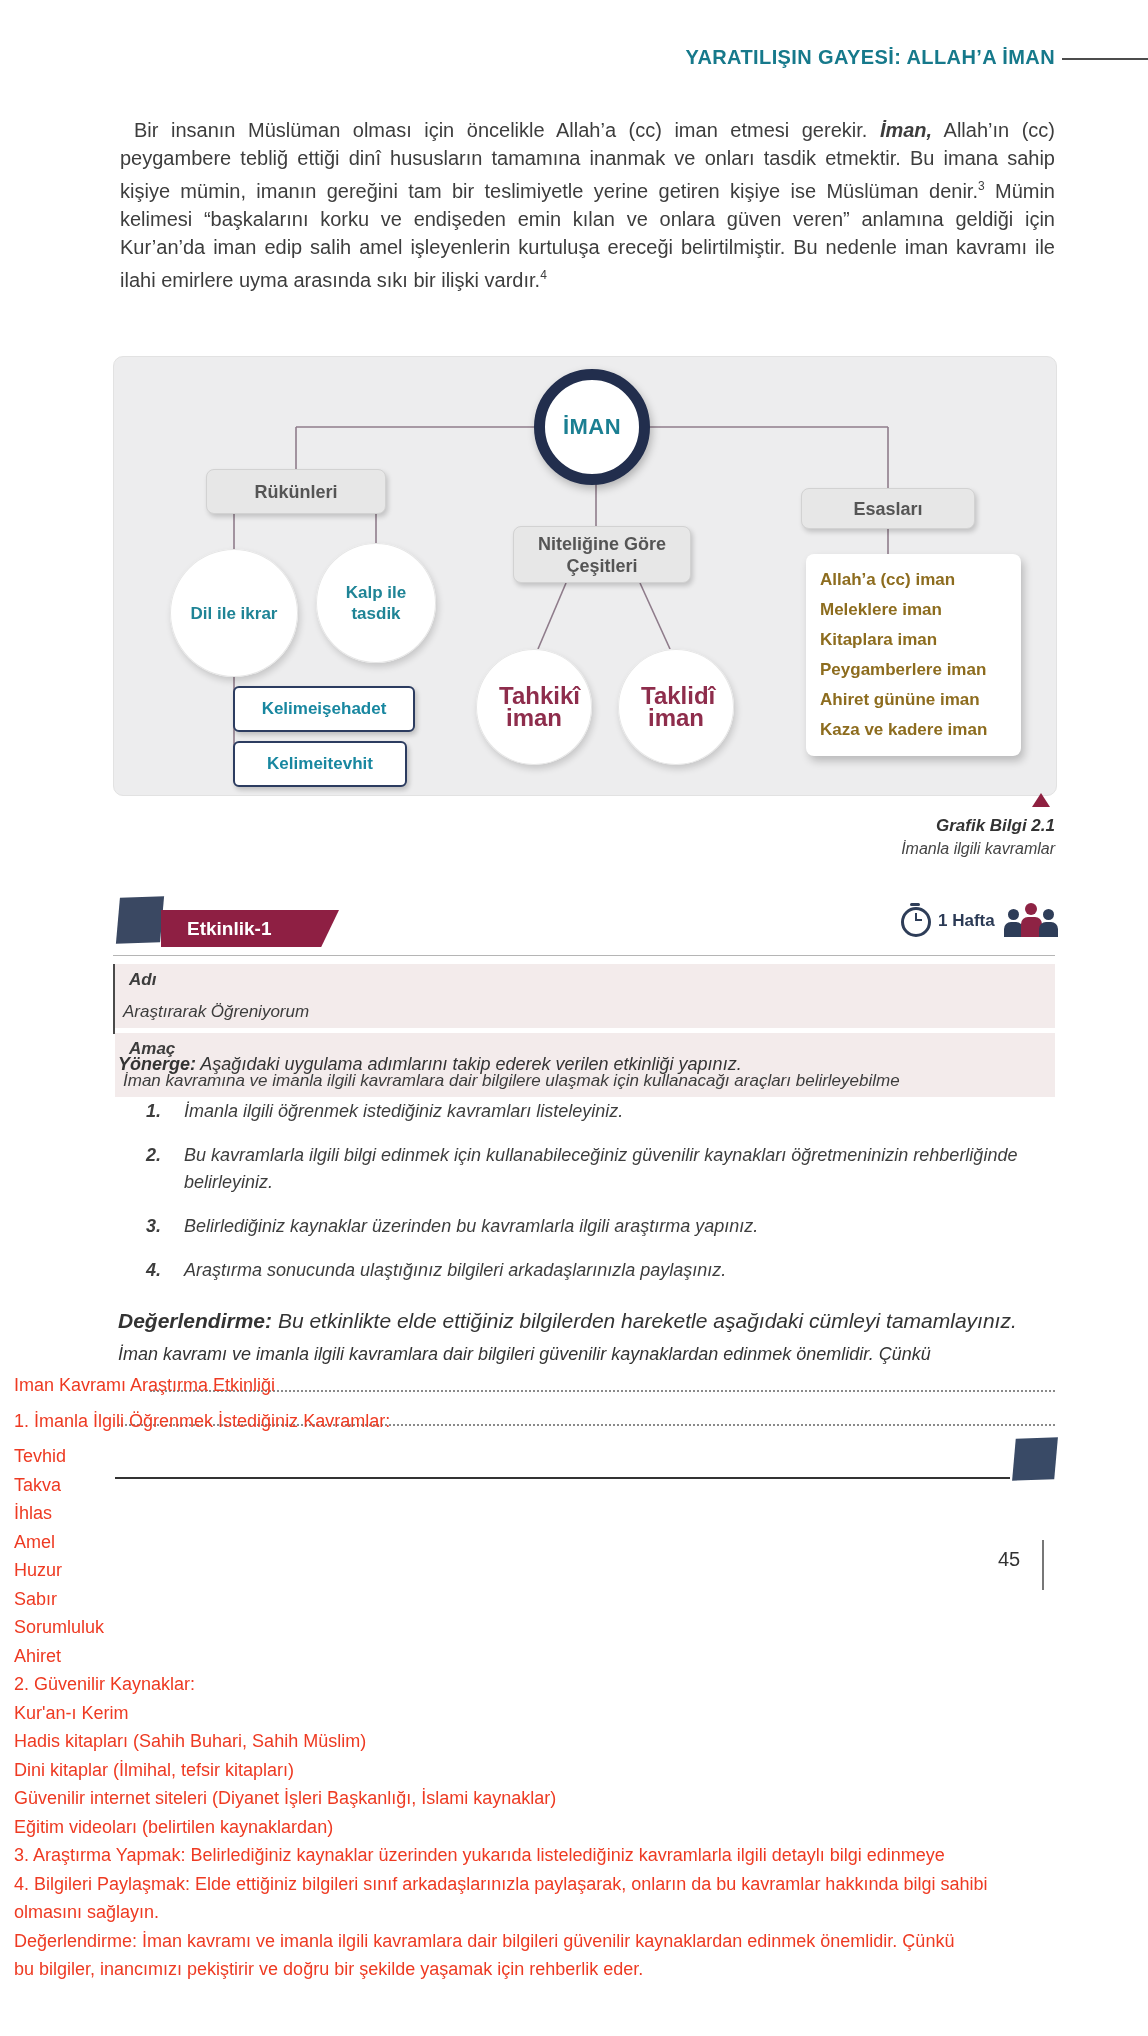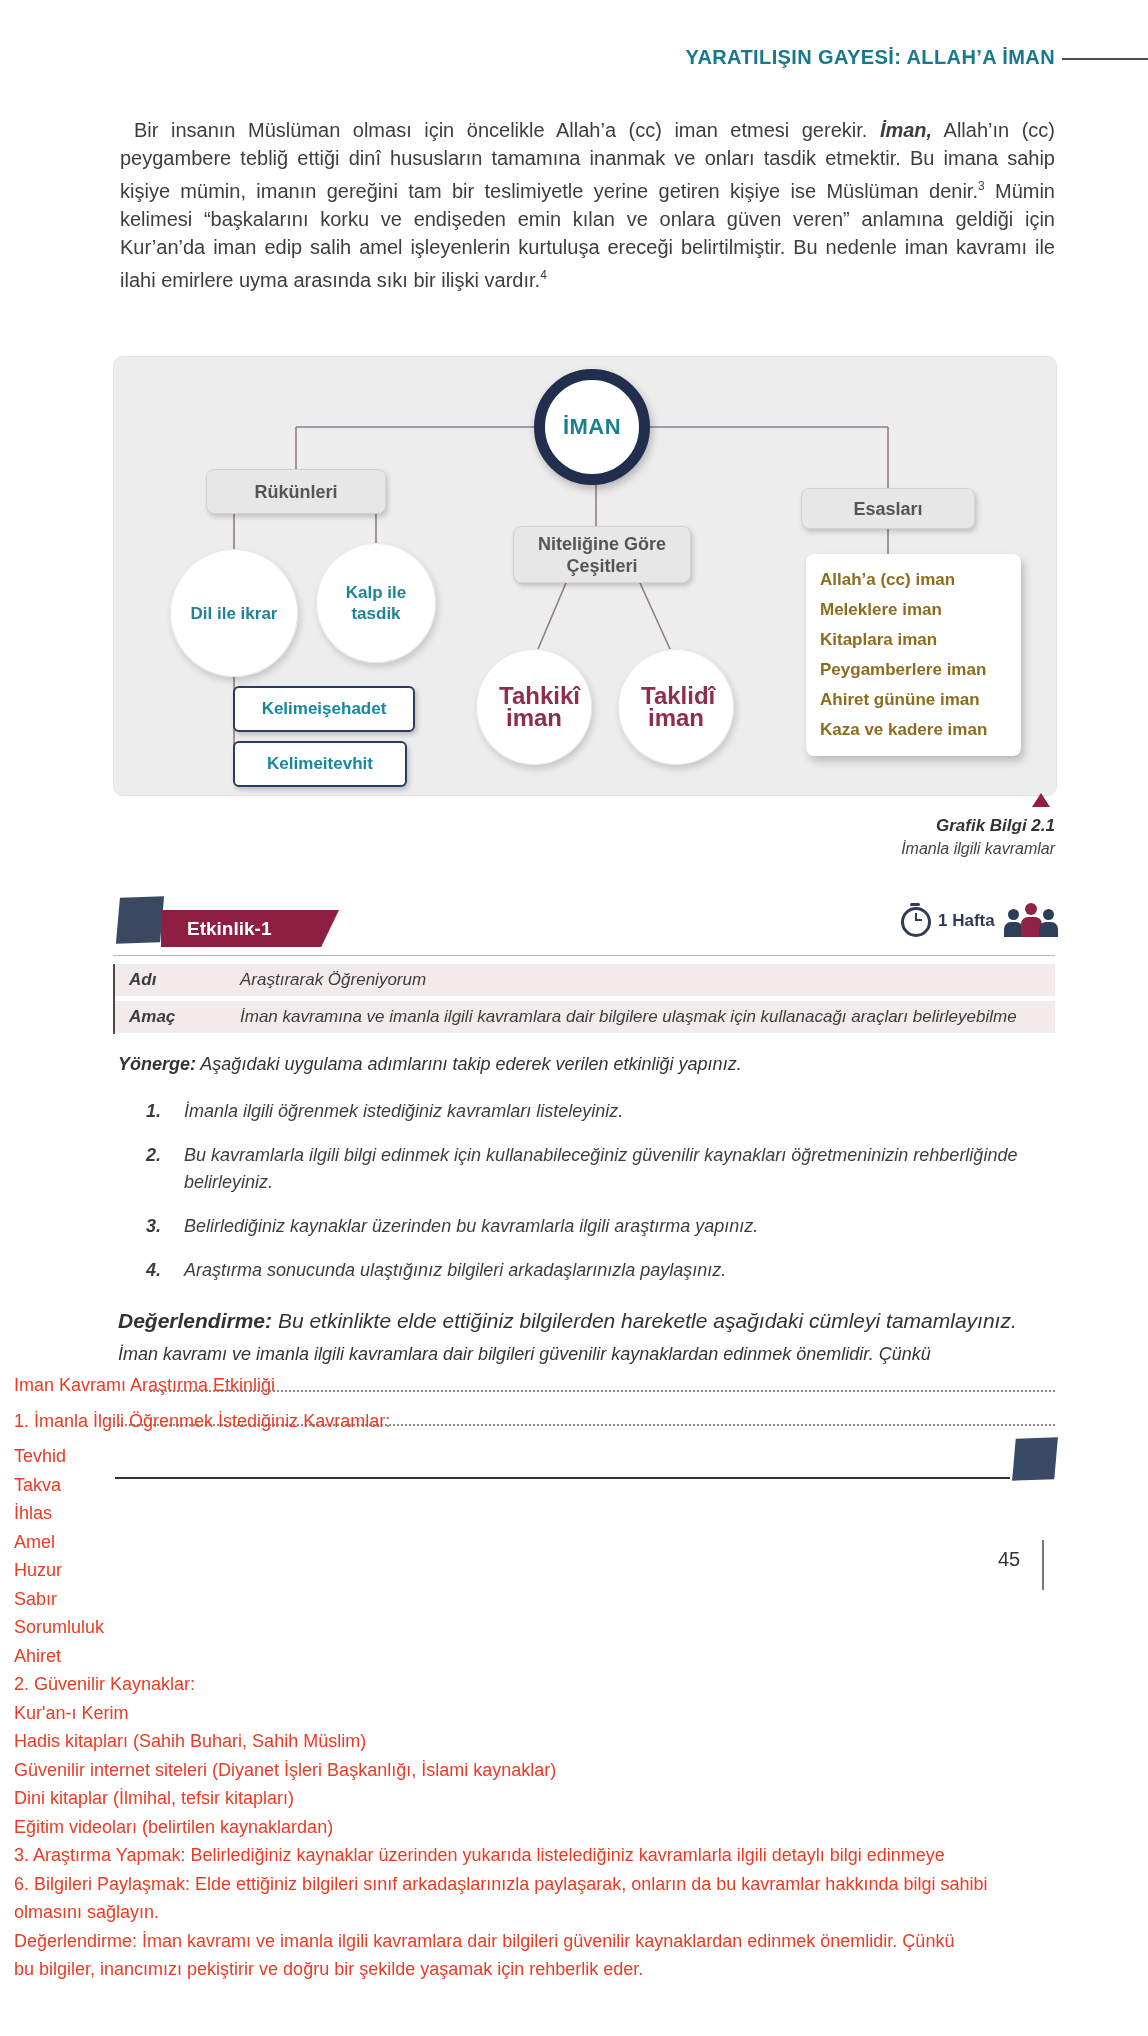--- a/index.html
+++ b/index.html
@@ -47,21 +47,21 @@
   .clock .hand-h{position:absolute;left:15px;top:16px;width:7px;height:2px;background:#2e3d58;}
   .duration{left:938px;top:911px;font-size:17px;font-weight:bold;color:#2b3a55;}
   .people{left:1004px;top:901px;width:54px;height:40px;}
   .people .head{position:absolute;width:11px;height:11px;border-radius:50%;background:#2e3d58;}
   .people .body{position:absolute;background:#2e3d58;border-radius:7px 7px 0 0;}
   .people .mid{background:#8e2344;}
 
   
   .table-vline{left:113px;top:964px;width:2px;height:70px;background:#4a4a4a;}
   .acttable{left:115px;top:964px;width:940px;}
-  .trow{display:flex;background:#f3ebeb;margin-bottom:5px;}
+  .trow{display:flex;background:#f3ebeb;margin-bottom:5px;flex-direction:column;}
   .trow .tlabel{width:95px;padding:6px 8px 6px 14px;font-style:italic;font-weight:bold;font-size:17px;color:#3c3c3c;flex:none;}
   .trow .tvalue{flex:1;padding:6px 8px;font-style:italic;font-size:17px;color:#3c3c3c;}
 
   
   .yonerge{left:118px;top:1054px;width:937px;font-size:18px;font-style:italic;color:#333;}
   .lbl-b{font-weight:bold;font-style:italic;}
   .steps{left:146px;top:1098px;width:905px;}
   .step{display:flex;margin-bottom:17px;font-style:italic;font-size:18px;line-height:27px;color:#3d3d3d;}
   .step .num{width:38px;font-weight:bold;flex:none;}
   .evaluation{left:118px;top:1308px;width:937px;font-size:21px;font-style:italic;color:#333;line-height:26px;}
@@ -223,21 +223,21 @@
   <div class="red-line">Takva</div>
   <div class="red-line">İhlas</div>
   <div class="red-line">Amel</div>
   <div class="red-line">Huzur</div>
   <div class="red-line">Sabır</div>
   <div class="red-line">Sorumluluk</div>
   <div class="red-line">Ahiret</div>
   <div class="red-line">2. Güvenilir Kaynaklar:</div>
   <div class="red-line">Kur'an-ı Kerim</div>
   <div class="red-line">Hadis kitapları (Sahih Buhari, Sahih Müslim)</div>
+  <div class="red-line">Dini kitaplar (İlmihal, tefsir kitapları)</div>
   <div class="red-line">Güvenilir internet siteleri (Diyanet İşleri Başkanlığı, İslami kaynaklar)</div>
-  <div class="red-line">Dini kitaplar (İlmihal, tefsir kitapları)</div>
   <div class="red-line">Eğitim videoları (belirtilen kaynaklardan)</div>
   <div class="red-line">3. Araştırma Yapmak: Belirlediğiniz kaynaklar üzerinden yukarıda listelediğiniz kavramlarla ilgili detaylı bilgi edinmeye</div>
-  <div class="red-line">6. Bilgileri Paylaşmak: Elde ettiğiniz bilgileri sınıf arkadaşlarınızla paylaşarak, onların da bu kavramlar hakkında bilgi sahibi</div>
+  <div class="red-line">4. Bilgileri Paylaşmak: Elde ettiğiniz bilgileri sınıf arkadaşlarınızla paylaşarak, onların da bu kavramlar hakkında bilgi sahibi</div>
   <div class="red-line">olmasını sağlayın.</div>
   <div class="red-line">Değerlendirme: İman kavramı ve imanla ilgili kavramlara dair bilgileri güvenilir kaynaklardan edinmek önemlidir. Çünkü</div>
   <div class="red-line">bu bilgiler, inancımızı pekiştirir ve doğru bir şekilde yaşamak için rehberlik eder.</div>
 </div>
 
 </body></html>

